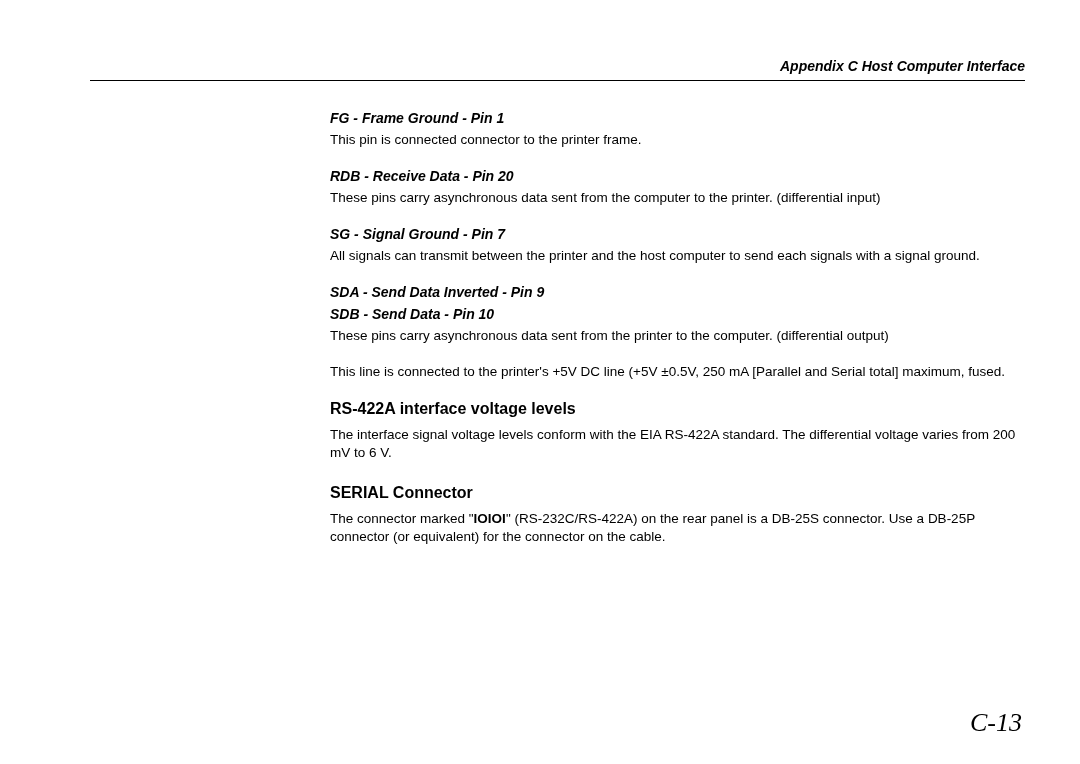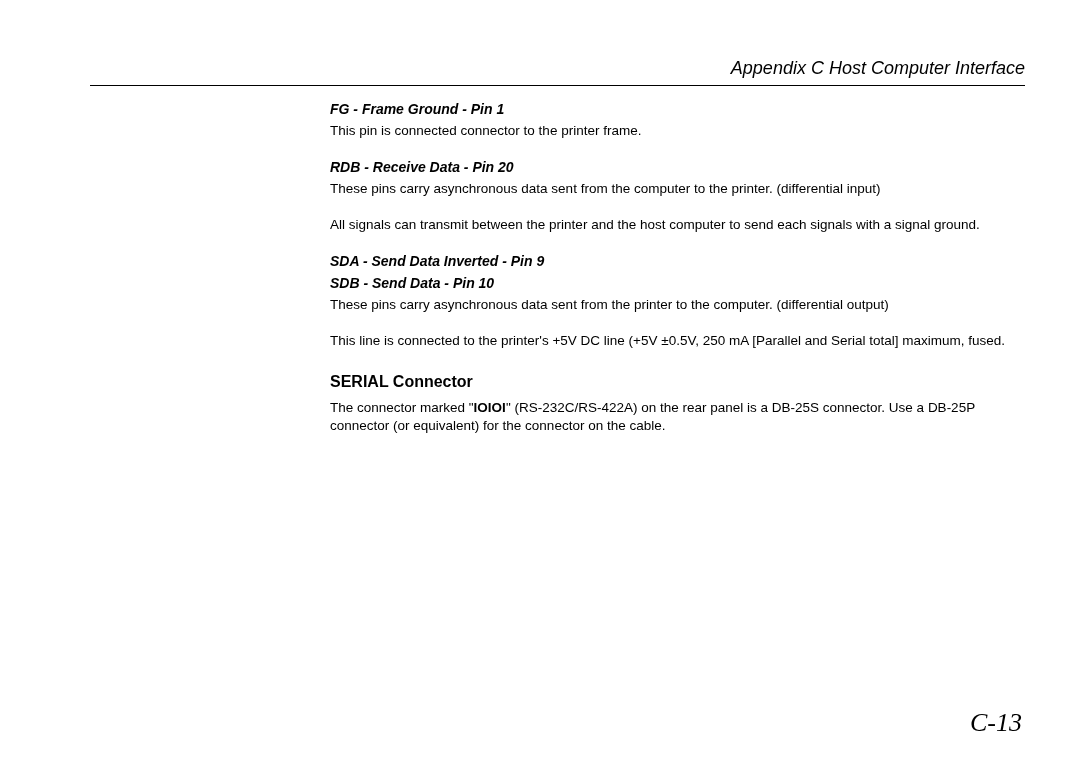--- a/index.html
+++ b/index.html
@@ -12,24 +12,25 @@
       width: 1080px;
       height: 764px;
       background: #fff;
       position: relative;
     }
     .page {
       padding: 58px 55px 40px 90px;
     }
     .header {
       text-align: right;
-      font-size: 18px;
+      font-size: 14px;
       padding-bottom: 6px;
       border-bottom: 1px solid #000;
-      margin-bottom: 14px;
+      margin-bottom: 28px;
+      font-weight: bold;
     }
     .header-appendix {
       font-style: italic;
     }
     .header-title {
       font-style: italic;
     }
     .main-heading {
       font-size: 21px;
       font-weight: bold;
@@ -82,34 +83,39 @@
     <div class="signal-heading">FG - Frame Ground - Pin 1</div>
     <div class="signal-desc">This pin is connected connector to the printer frame.</div>
   </div>
 
   <div class="content-block">
     <div class="signal-heading">RDB - Receive Data - Pin 20</div>
     <div class="signal-desc">These pins carry asynchronous data sent from the computer to the printer. (differential input)</div>
   </div>
 
   <div class="content-block">
+    <div class="signal-heading">SG - Signal Ground - Pin 7</div>
     <div class="signal-desc">All signals can transmit between the printer and the host computer to send each signals with a signal ground.</div>
   </div>
 
   <div class="content-block">
     <div class="signal-heading">SDA - Send Data Inverted - Pin 9</div>
     <div class="signal-heading">SDB - Send Data - Pin 10</div>
     <div class="signal-desc">These pins carry asynchronous data sent from the printer to the computer. (differential output)</div>
   </div>
 
   <div class="content-block">
     <div class="signal-desc">This line is connected to the printer's +5V DC line (+5V ±0.5V, 250 mA [Parallel and Serial total] maximum, fused.</div>
   </div>
 
   <div class="section-wrap">
+    <h2 class="sub-heading">RS-422A interface voltage levels</h2>
+    <div class="content-block" style="margin-bottom:0;">
+      <div class="signal-desc">The interface signal voltage levels conform with the EIA RS-422A standard. The differential voltage varies from 200 mV to 6 V.</div>
+    </div>
   </div>
 
   <div class="section-wrap">
     <h2 class="sub-heading">SERIAL Connector</h2>
     <div class="content-block" style="margin-bottom:0;">
       <div class="signal-desc"><span>The connector marked "</span><b>IOIOI</b><span>" (RS-232C/RS-422A) on the rear panel is a DB-25S connector. Use a DB-25P connector (or equivalent) for the connector on the cable.</span></div>
     </div>
   </div>
 
 </div>

